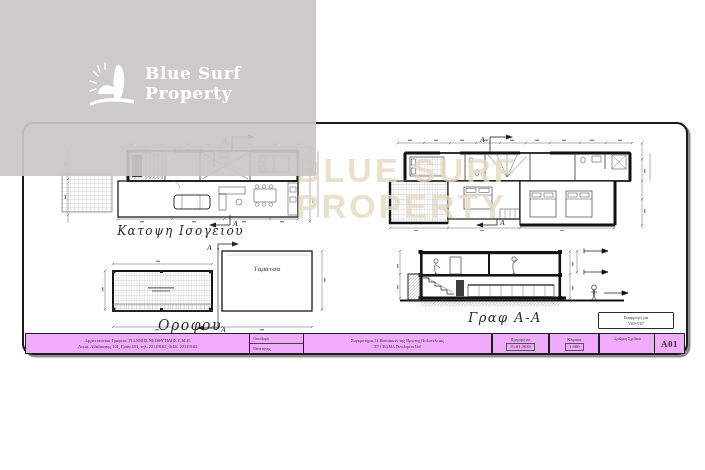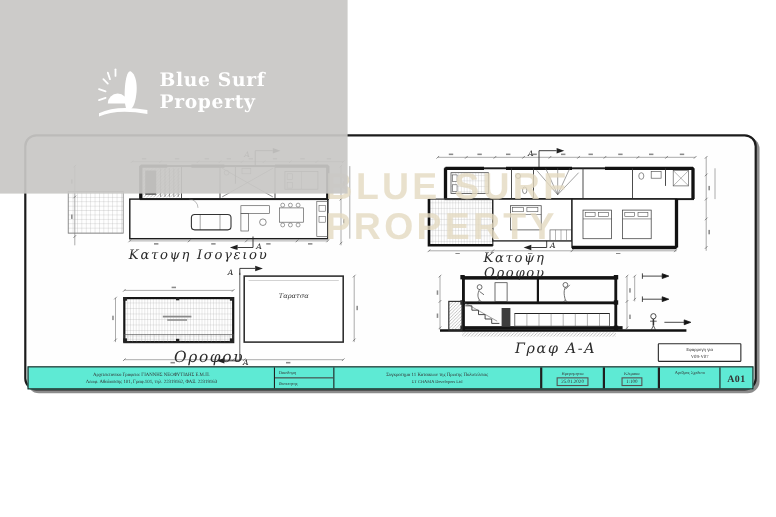--- a/index.html
+++ b/index.html
@@ -18,21 +18,21 @@
   
   .watermark{position:absolute;left:296px;top:152px;z-index:2;color:rgba(228,217,193,.8);
              font-family:"Liberation Sans",sans-serif;font-weight:700;font-size:34px;
              line-height:36px;letter-spacing:3px;white-space:nowrap;}
   
   .draw{position:absolute;}
   .plan-label{position:absolute;text-align:right;color:#2a2a2a;font-family:"DejaVu Serif",serif;
               font-style:italic;letter-spacing:1.5px;}
   
   .tblock{position:absolute;left:1px;top:209px;width:660px;height:21px;display:flex;
-          border:1.2px solid #1f1f1f;box-sizing:border-box;background:#5eead4;color:#333;}
+          border:1.2px solid #1f1f1f;box-sizing:border-box;background:#f0abfc;color:#333;}
   .tblock .cell{box-sizing:border-box;border-left:1px solid #1f1f1f;display:flex;
                 flex-direction:column;justify-content:center;align-items:center;overflow:hidden;}
   .tblock .cell:first-child{border-left:none;}
   .t-office{width:224px;font-size:4.4px;line-height:5.6px;text-align:center;}
   .t-rows{width:54px;align-items:stretch !important;}
   .t-rows .r{flex:1;display:flex;align-items:center;padding-left:3px;font-size:4px;}
   .t-rows .r + .r{border-top:.6px solid #444;}
   .t-project{width:188px;font-size:4.4px;line-height:5.8px;text-align:center;}
   .t-small{font-size:4px;}
   .t-date{width:58px;border-left-width:2px !important;}
@@ -302,21 +302,20 @@
           <path d="M192 8.5 V13.5" fill="none"></path>
       <path d="M192 32 H210" fill="none"></path>
           <path d="M210 29.8 L216 32 L210 34.2 Z"></path>
           <path d="M192 29.5 V34.5" fill="none"></path>
       <path d="M212 53 H230" fill="none"></path>
           <path d="M230 50.8 L236 53 L230 55.2 Z"></path>
     </g>
   </svg>
 
   <div class="plan-label" style="left:80px;top:100px;width:140px;font-size:12px">Κατοψη Ισογειου</div>
-  <div class="plan-label" style="left:362px;top:103px;width:110px;font-size:12px">Κατοψη Οροφου</div>
   <div class="plan-label" style="left:122px;top:193px;width:76px;font-size:14px">Οροφου</div>
   <div class="plan-label" style="left:424px;top:186px;width:94px;font-size:13px">Γραφ Α-Α</div>
 
   <div class="refbox">
     <div>Εφαρμογη για</div>
     <div>V09-V07</div>
   </div>
 
   <div class="tblock">
     <div class="cell t-office">

